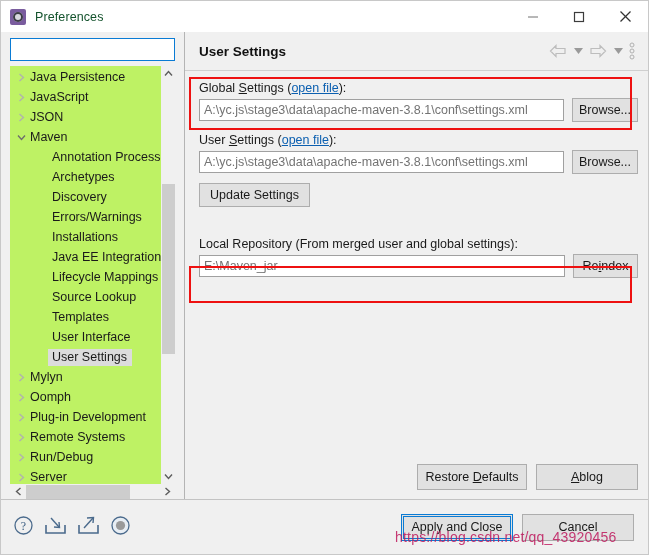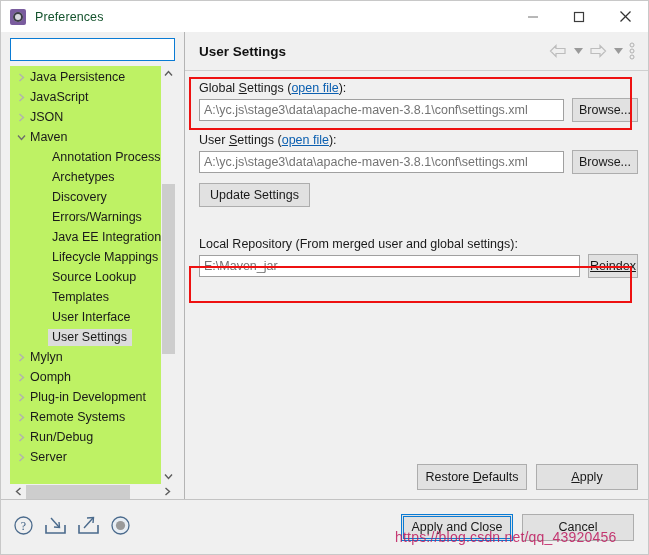--- a/index.html
+++ b/index.html
@@ -277,21 +277,21 @@
     font-family: "Liberation Sans", sans-serif;
     font-size: 12.5px;
     color: #1a1a1a;
     padding: 0 10px;
     white-space: nowrap;
     flex: none;
   }
   .btn u { text-decoration: underline; }
 
   #global-row .btn, #user-row .btn { width: 66px; padding: 0; }
-  #repo-row .btn { width: 50px; padding: 0; text-decoration: underline; }
+  #repo-row .btn { width: 65px; padding: 0; }
 
   .gap-a { height: 11px; }
   .gap-b { height: 9px; }
   .gap-c { height: 30px; }
 
   
   .redbox {
     position: absolute;
     border: 2px solid #ee1111;
     pointer-events: none;
@@ -432,20 +432,23 @@
                 <span class="tlabel">Annotation Process</span>
               </div>
               <div class="trow child">
                 <span class="tlabel">Archetypes</span>
               </div>
               <div class="trow child">
                 <span class="tlabel">Discovery</span>
               </div>
               <div class="trow child">
                 <span class="tlabel">Errors/Warnings</span>
+              </div>
+              <div class="trow child">
+                <span class="tlabel">Installations</span>
               </div>
               <div class="trow child">
                 <span class="tlabel">Java EE Integration</span>
               </div>
               <div class="trow child">
                 <span class="tlabel">Lifecycle Mappings</span>
               </div>
               <div class="trow child">
                 <span class="tlabel">Source Lookup</span>
               </div>
@@ -606,21 +609,21 @@
 
         <div class="field-label">Local Repository (From merged user and global settings):</div>
         <div class="row" id="repo-row">
           <input class="textbox" type="text" value="E:\Maven_jar" style="">
           <button class="btn"><span>Re</span><u>i</u><span>ndex</span></button>
         </div>
       </div>
 
       <div id="page-footer">
         <button class="btn" id="restore-defaults-button"><span>Restore </span><u>D</u><span>efaults</span></button>
-        <button class="btn" id="apply-button"><span></span><u>A</u><span>pply</span></button>
+        <button class="btn" id="apply-button"><span></span><u>A</u><span>blog</span></button>
       </div>
     </div>
   </div>
 
   <div id="bottombar">
     <div id="bottom-icons">
       <span>
         <svg width="21" height="21" viewBox="0 0 21 21">
           <circle cx="10.5" cy="10.5" r="8.5" fill="none" stroke="#4a6a8c" stroke-width="1.3"></circle>
           <text x="10.5" y="15" text-anchor="middle" font-family="Liberation Serif, serif" font-size="12" fill="#33567c">?</text>

